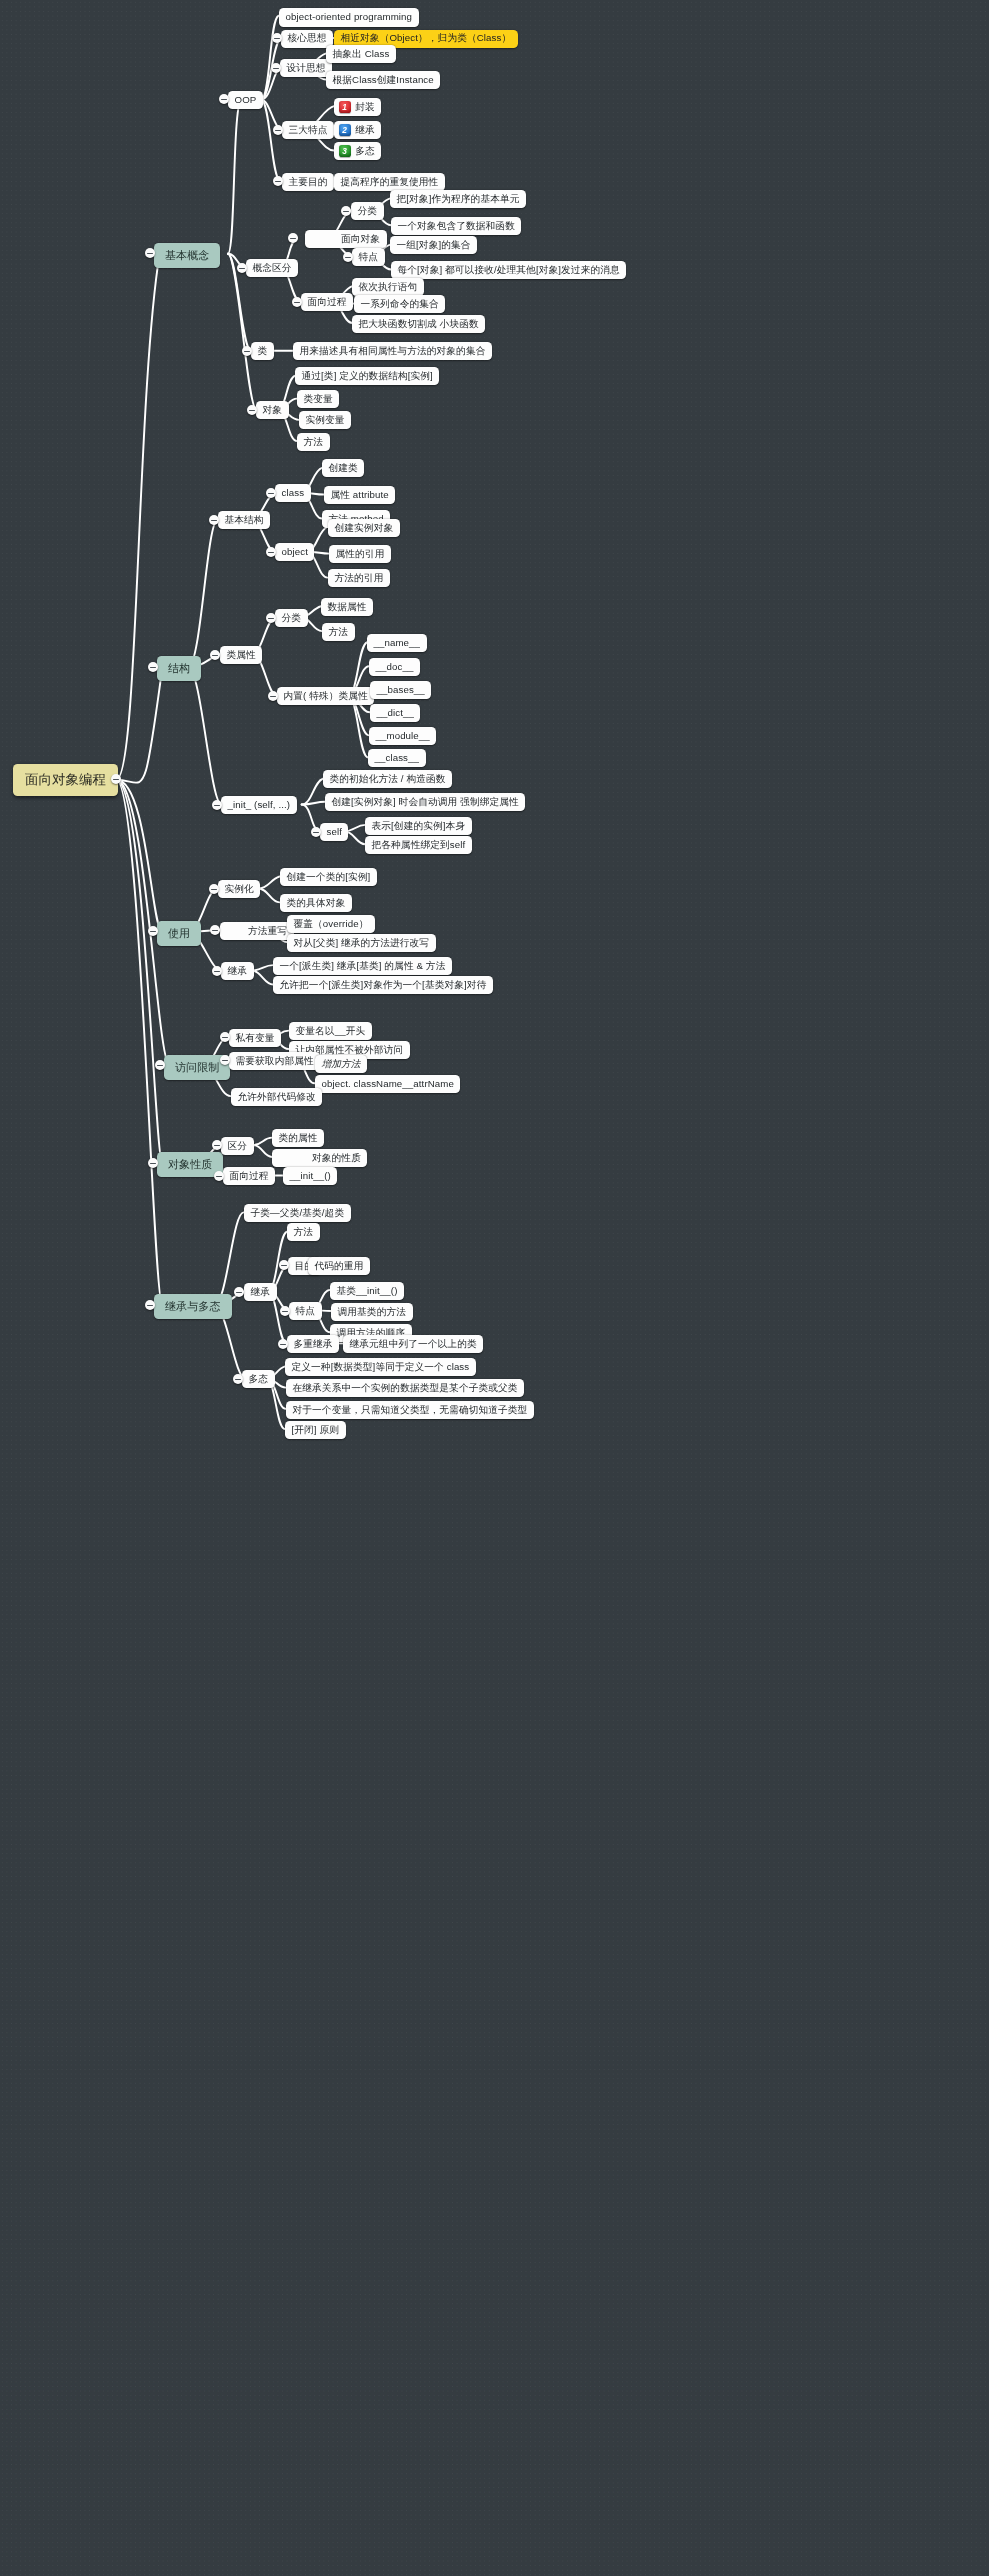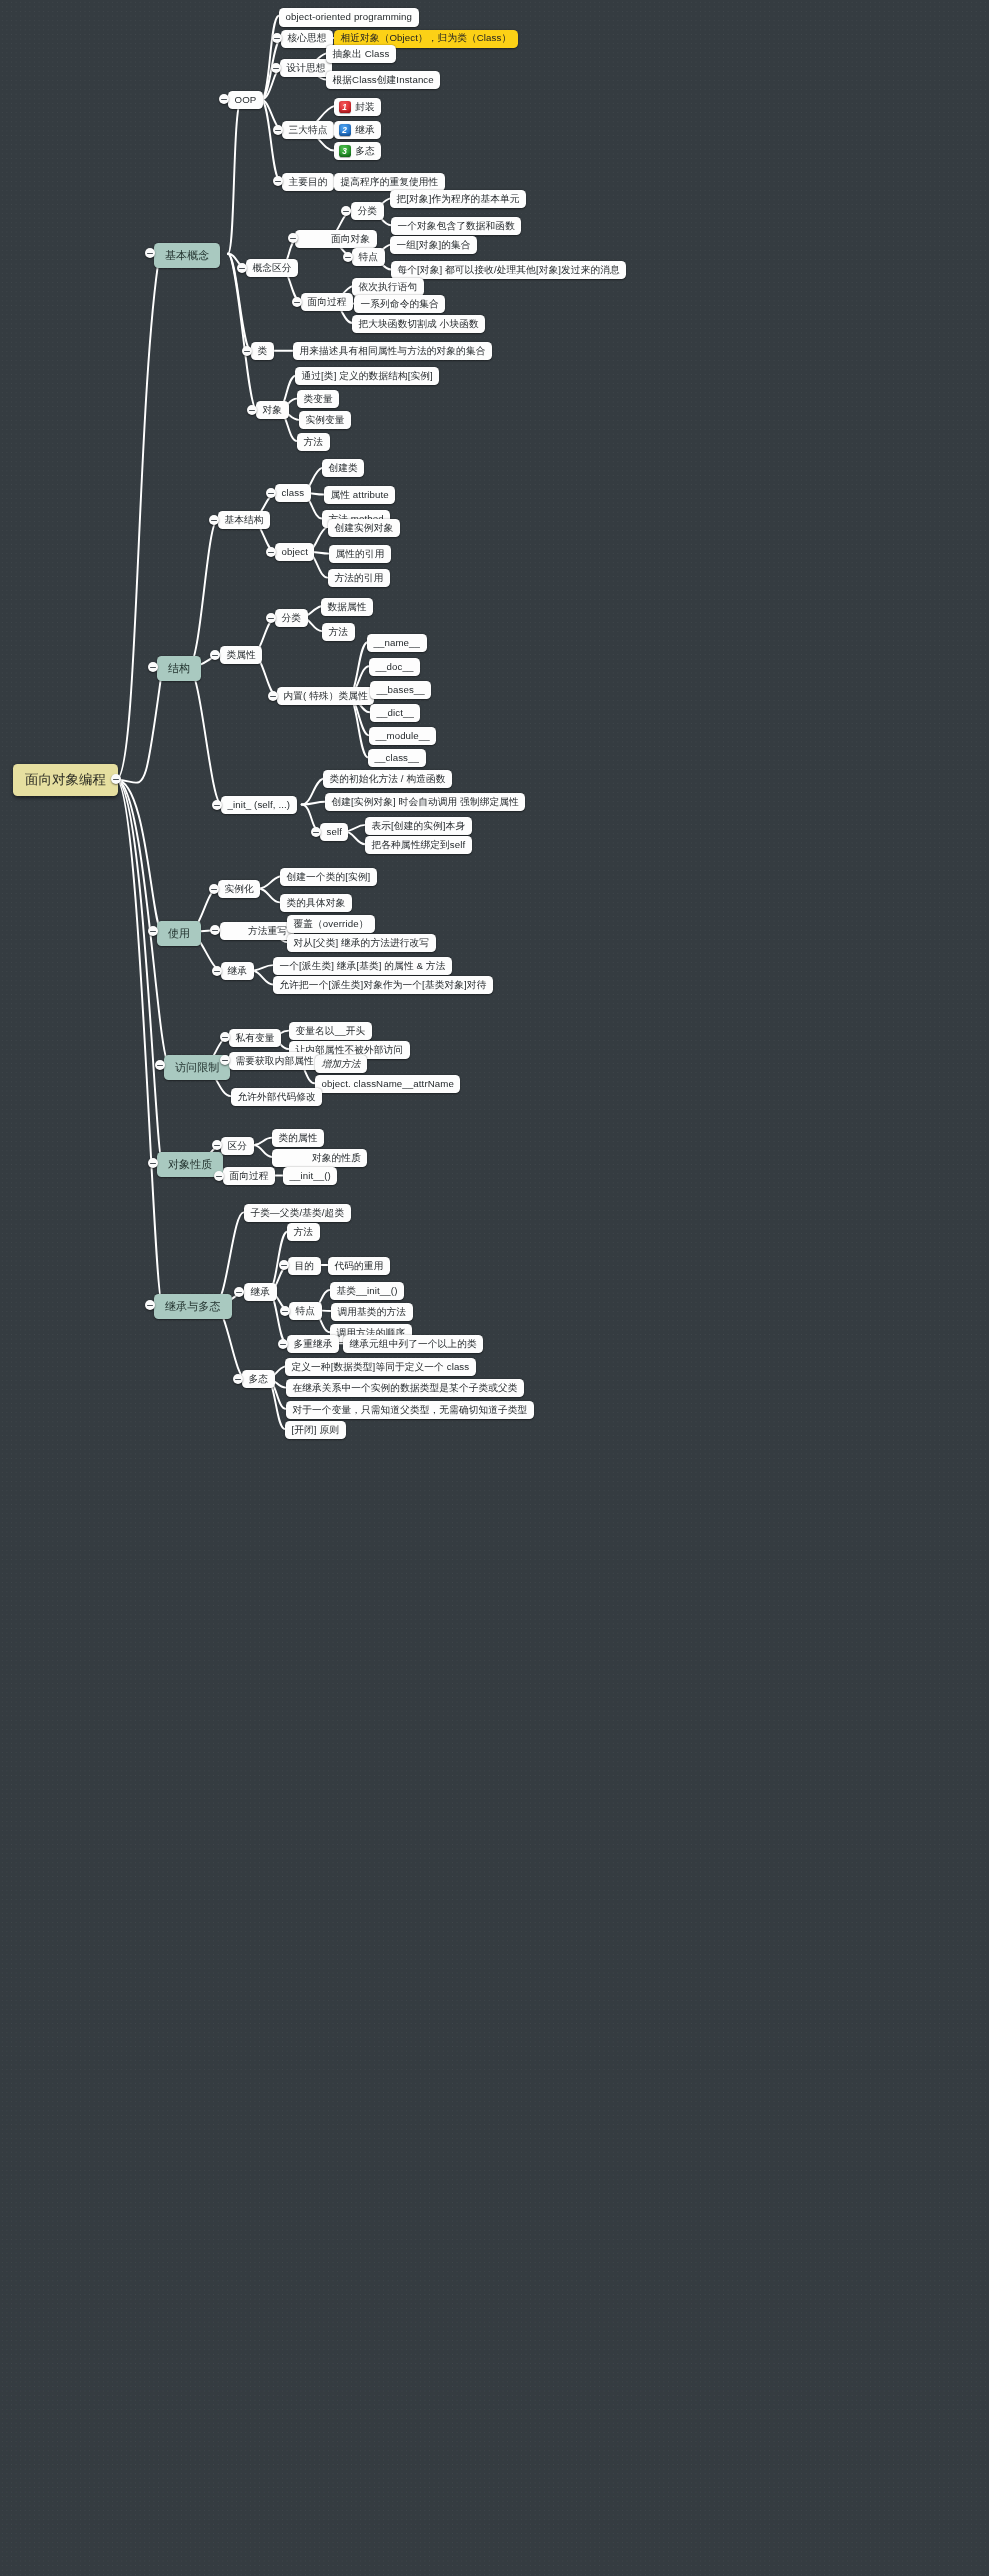--- a/index.html
+++ b/index.html
@@ -240,21 +240,21 @@
     <span>多态</span>
   </div>
 
   <div class="node" style="left:282px;top:173px;">主要目的</div>
   <div class="toggle" style="left:273px;top:176px;"></div>
   <div class="node" style="left:334px;top:173px;">提高程序的重复使用性</div>
 
   <div class="node" style="left:246px;top:259px;">概念区分</div>
   <div class="toggle" style="left:237px;top:263px;"></div>
 
-  <div class="node" style="left:295px;top:230px;padding-left:36px;">面向对象</div>
+  <div class="node" style="left:305px;top:230px;padding-left:36px;">面向对象</div>
   <div class="toggle" style="left:288px;top:233px;"></div>
   <div class="node" style="left:351px;top:202px;">分类</div>
   <div class="toggle" style="left:341px;top:206px;"></div>
   <div class="node" style="left:390px;top:190px;">把[对象]作为程序的基本单元</div>
   <div class="node" style="left:391px;top:217px;">一个对象包含了数据和函数</div>
   <div class="node" style="left:352px;top:248px;">特点</div>
   <div class="toggle" style="left:343px;top:252px;"></div>
   <div class="node" style="left:390px;top:236px;">一组[对象]的集合</div>
   <div class="node" style="left:391px;top:261px;">每个[对象] 都可以接收/处理其他[对象]发过来的消息</div>
 
@@ -364,21 +364,21 @@
   <div class="node main" style="left:154px;top:1294px;">继承与多态</div>
   <div class="toggle" style="left:145px;top:1300px;"></div>
 
   <div class="node" style="left:244px;top:1204px;">子类—父类/基类/超类</div>
 
   <div class="node" style="left:244px;top:1283px;">继承</div>
   <div class="toggle" style="left:234px;top:1287px;"></div>
   <div class="node" style="left:287px;top:1223px;">方法</div>
   <div class="node" style="left:288px;top:1257px;">目的</div>
   <div class="toggle" style="left:279px;top:1260px;"></div>
-  <div class="node" style="left:328px;top:1257px;">代码的重用</div>
+  <div class="node" style="left:308px;top:1257px;">代码的重用</div>
   <div class="node" style="left:289px;top:1302px;">特点</div>
   <div class="toggle" style="left:280px;top:1306px;"></div>
   <div class="node" style="left:330px;top:1282px;">基类__init__()</div>
   <div class="node" style="left:331px;top:1303px;">调用基类的方法</div>
   <div class="node" style="left:330px;top:1324px;">调用方法的顺序</div>
   <div class="node" style="left:287px;top:1335px;">多重继承</div>
   <div class="toggle" style="left:278px;top:1339px;"></div>
   <div class="node" style="left:343px;top:1335px;">继承元组中列了一个以上的类</div>
 
   <div class="node" style="left:242px;top:1370px;">多态</div>

